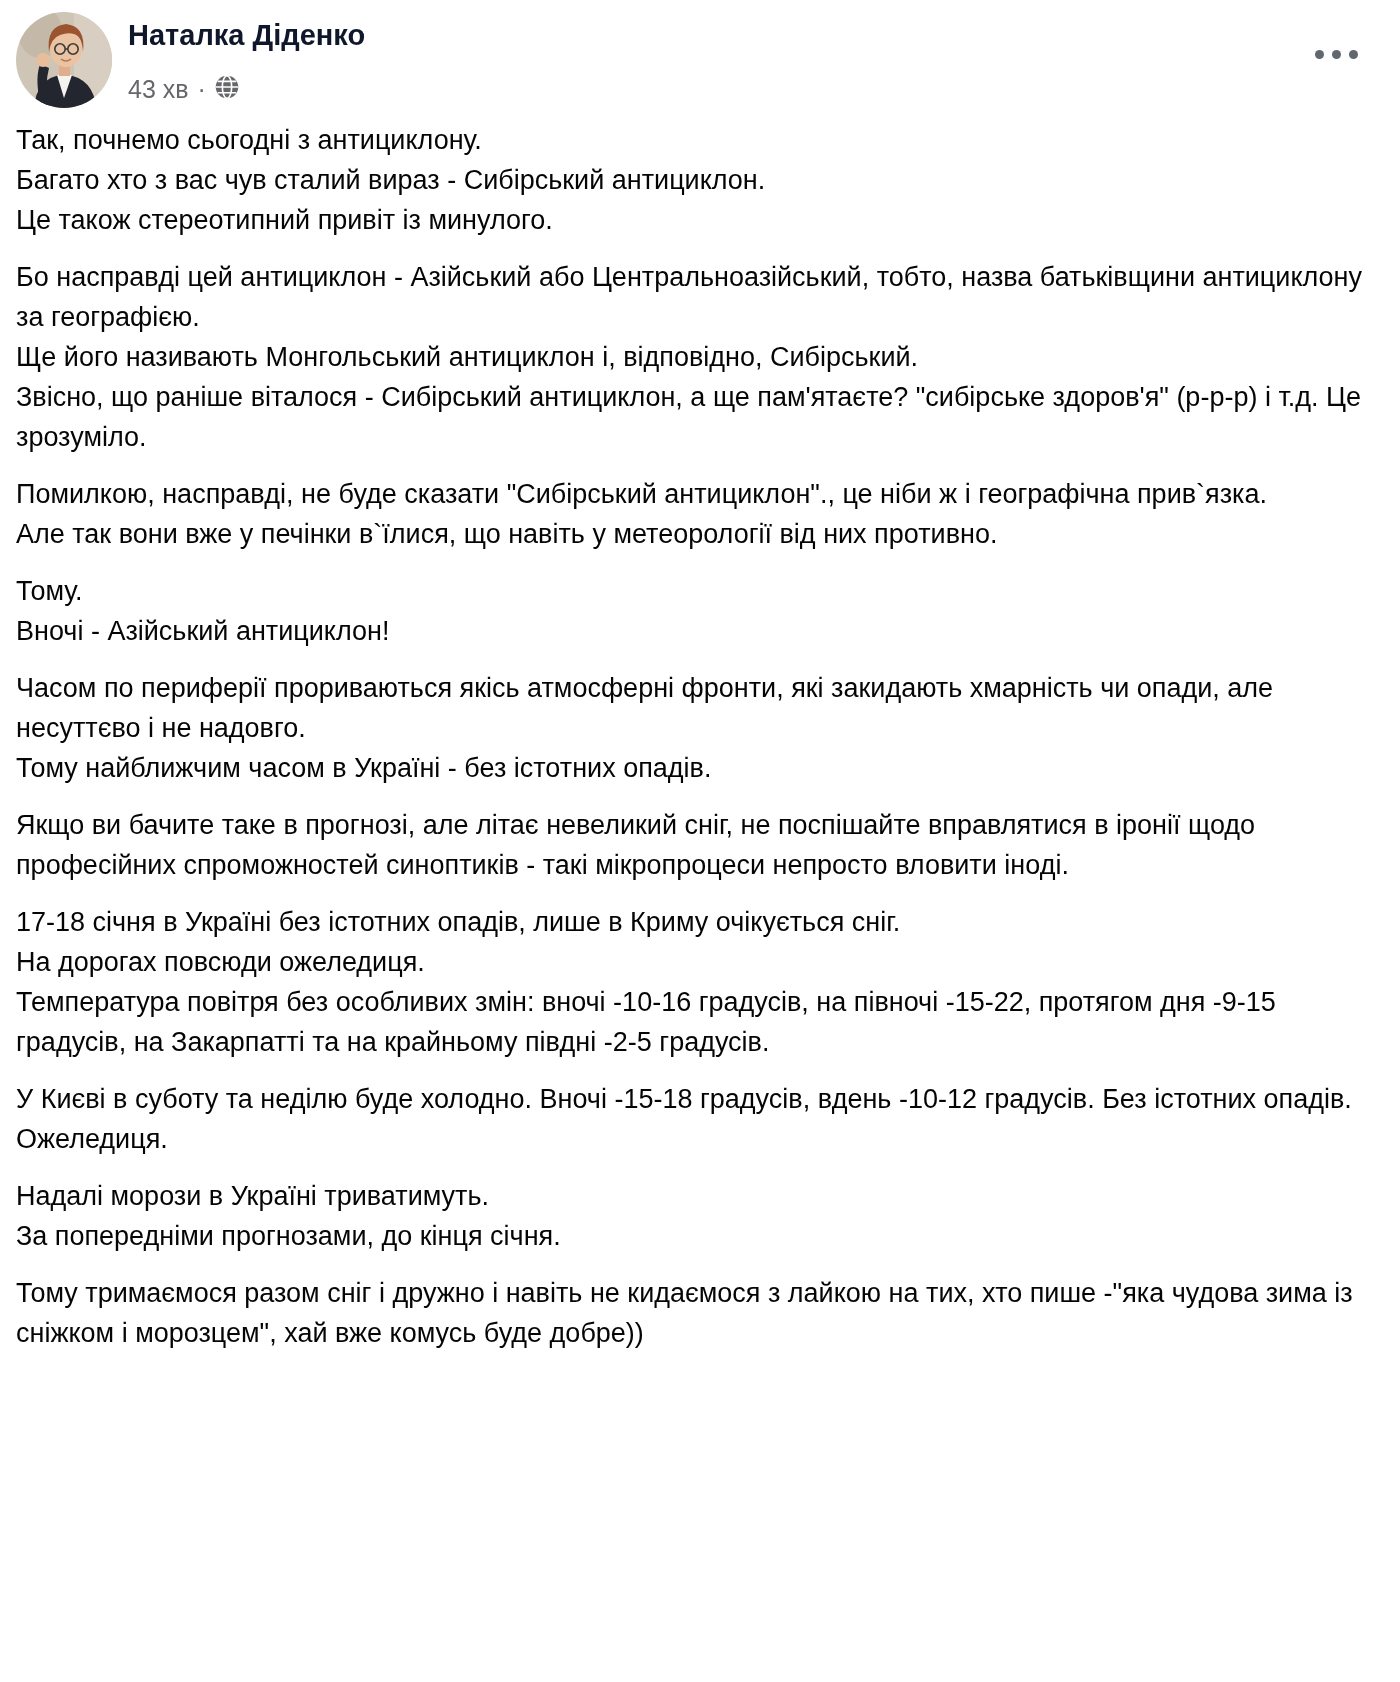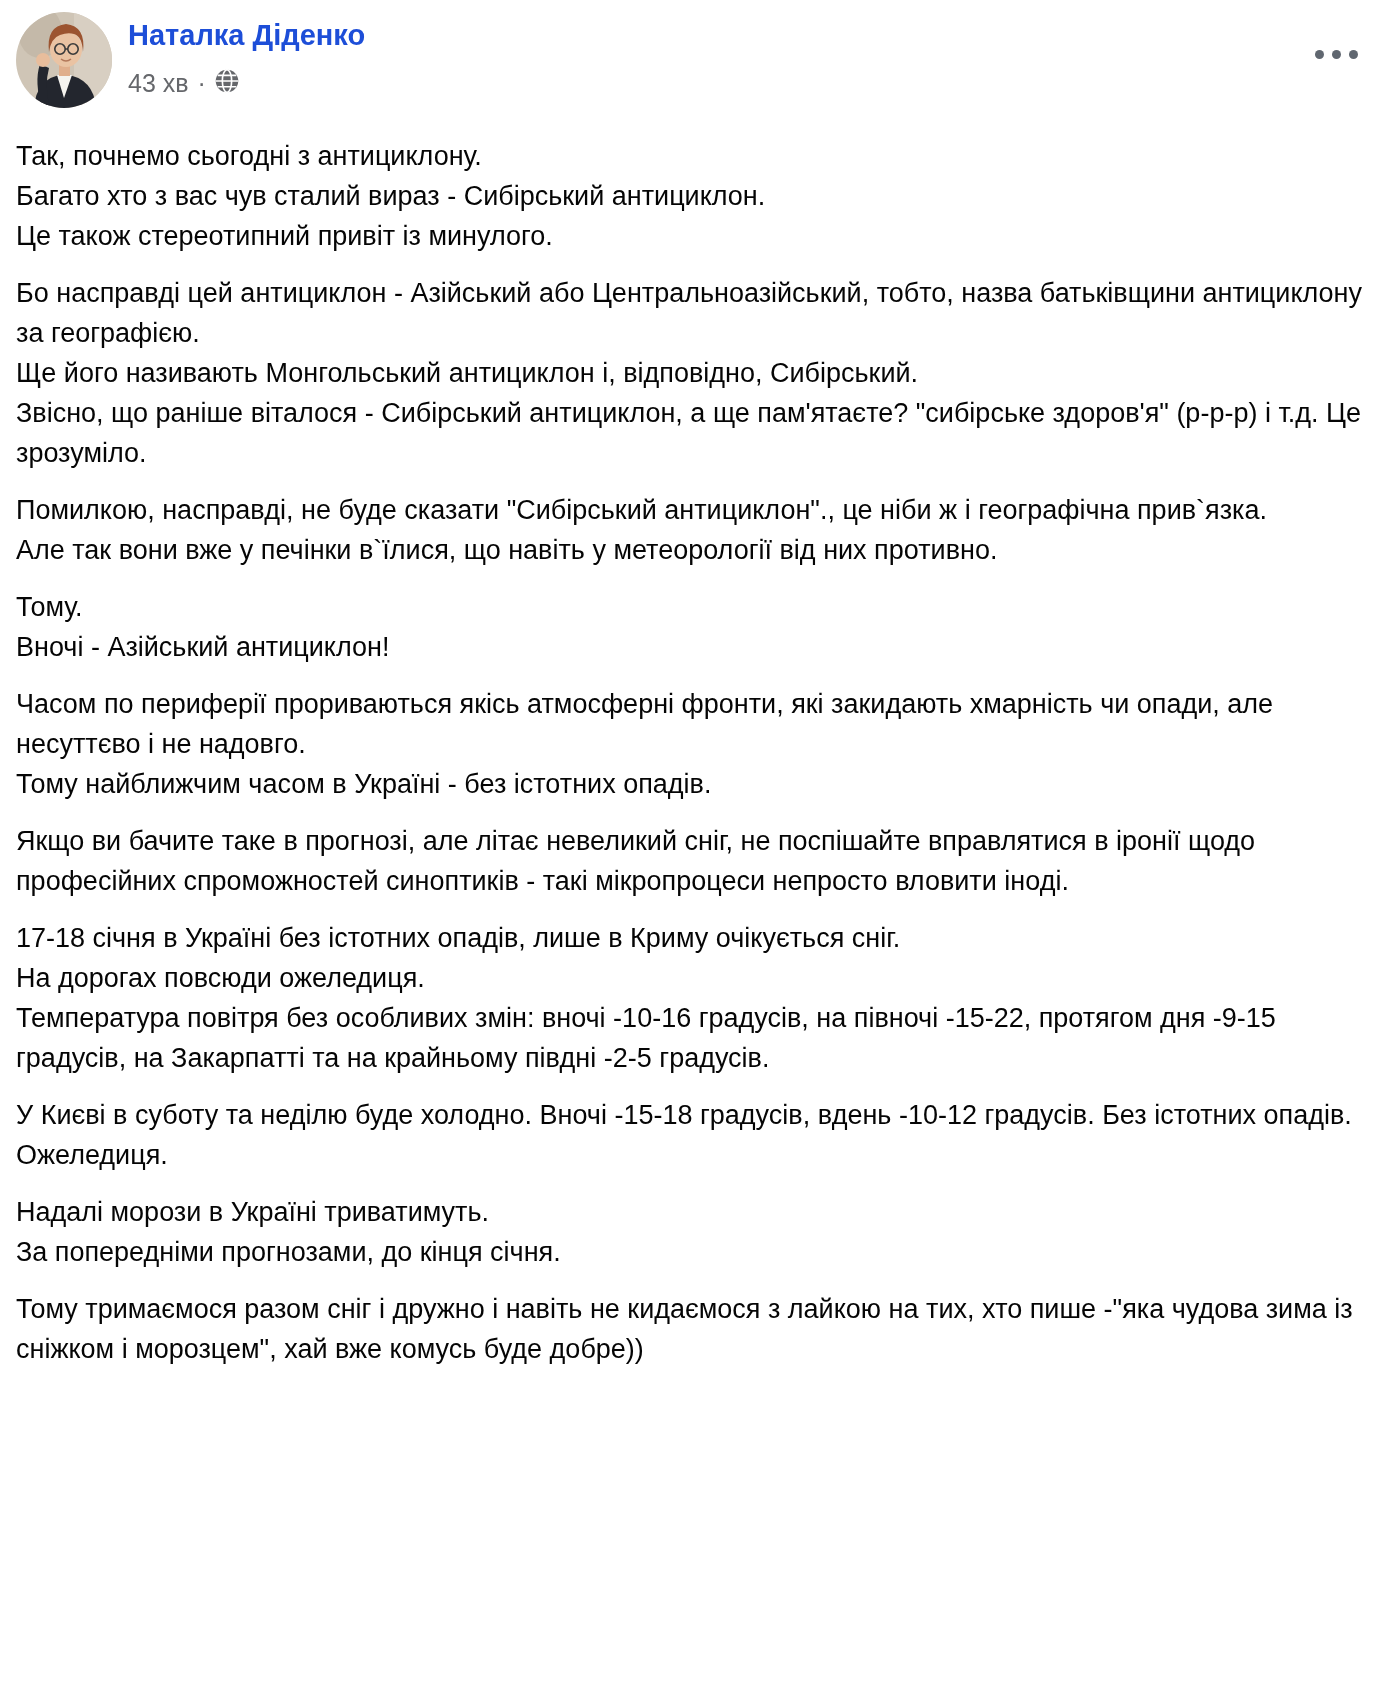--- a/index.html
+++ b/index.html
@@ -33,25 +33,25 @@
     cursor: pointer;
   }
   .avatar svg { display: block; }
   .header-text {
     padding-top: 6px;
   }
   .author-name {
     font-size: 29px;
     font-weight: 700;
     line-height: 34px;
-    color: #1d4ed8;
+    color: #0f172a;
     cursor: pointer;
   }
   .post-meta {
-    margin-top: 15px;
+    margin-top: 21px;
     display: flex;
     align-items: center;
     gap: 9px;
     font-size: 25px;
     color: #65676B;
   }
   .meta-sep { color: #65676B; }
   .globe { display: inline-block; margin-top: 2px; }
   .more-button {
     position: absolute;
@@ -62,21 +62,21 @@
     padding: 6px;
     cursor: pointer;
   }
   .more-button .dot {
     width: 9px;
     height: 9px;
     border-radius: 50%;
     background: #606770;
   }
   .post-body {
-    margin-top: 24px;
+    margin-top: 8px;
     font-size: 27px;
     line-height: 40px;
     color: #050505;
   }
   .post-body p {
     margin: 0 0 17px 0;
     white-space: pre-line;
     max-width: 1368px;
   }
 </style>

